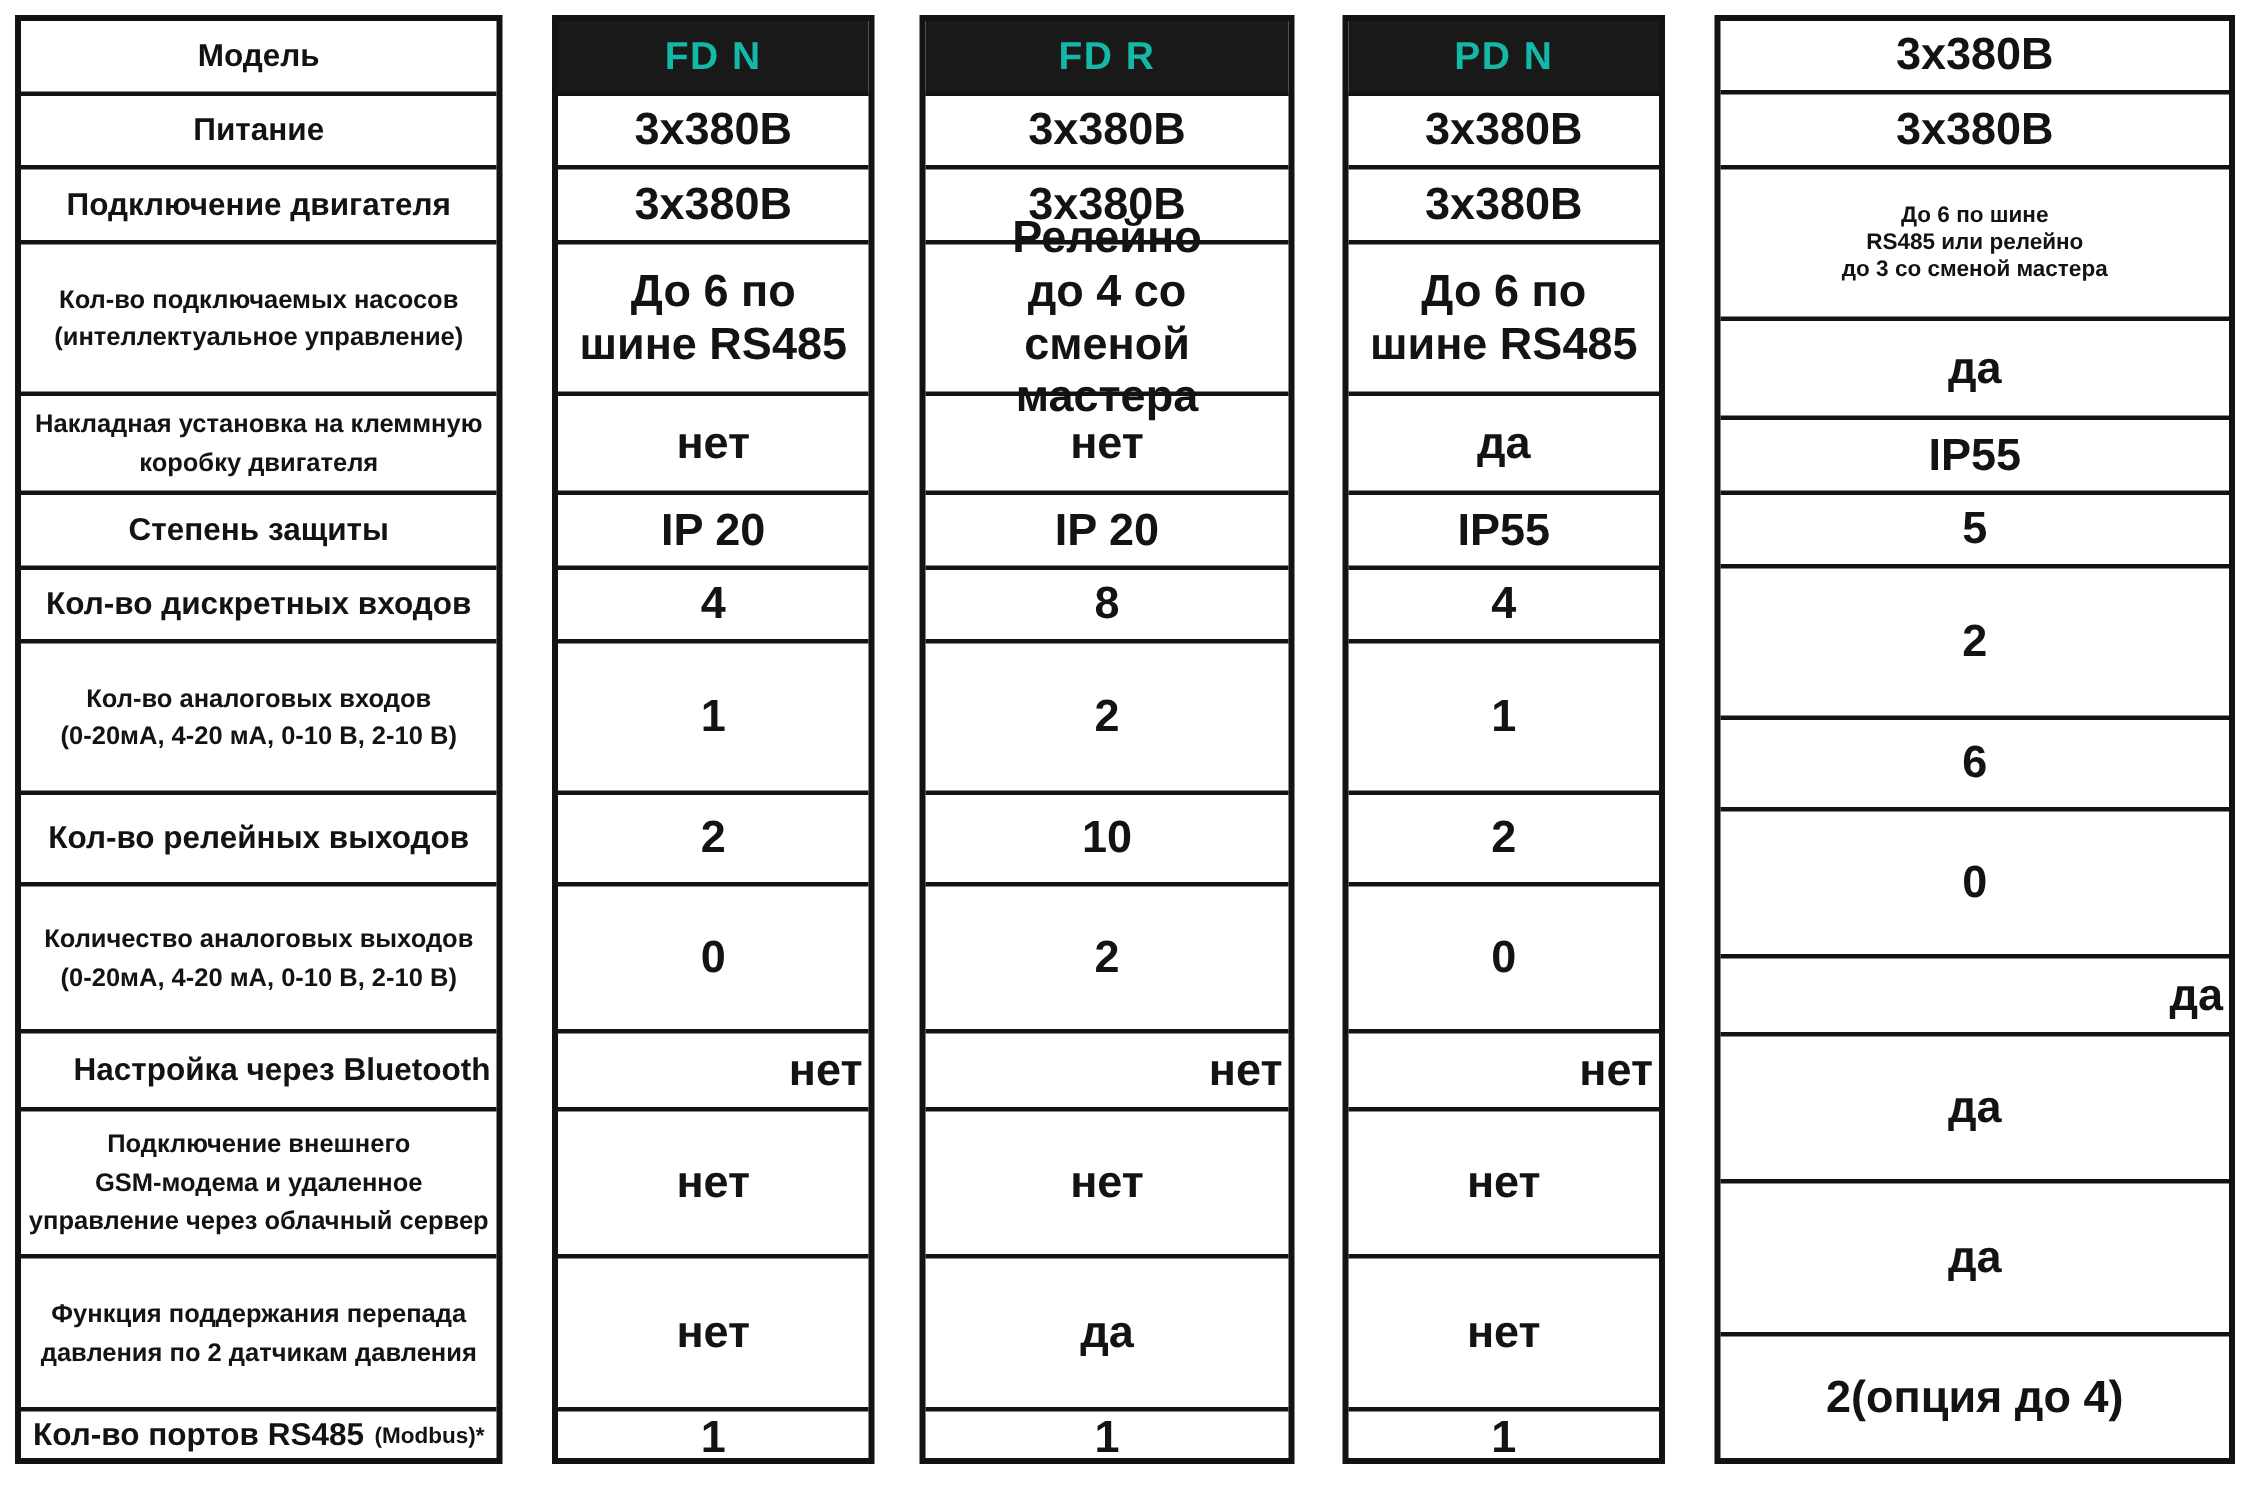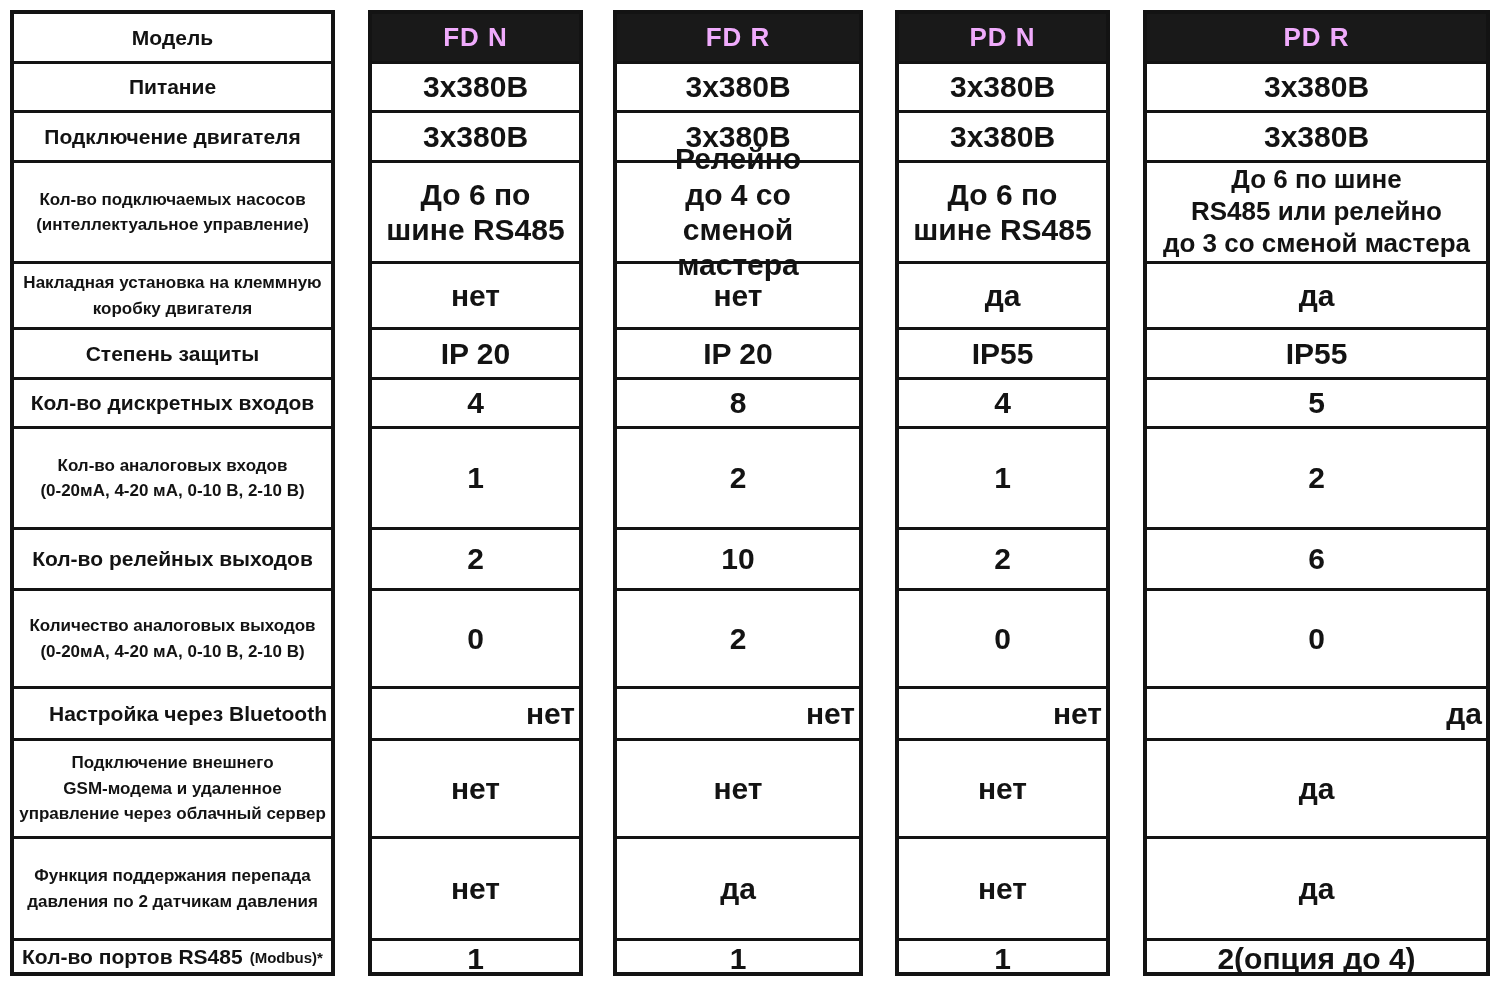--- a/index.html
+++ b/index.html
@@ -22,28 +22,28 @@
   .row{
     box-sizing:border-box;border-bottom:3px solid #131313;
     display:flex;align-items:center;justify-content:center;
     text-align:center;flex:0 0 auto;padding:0 4px;
   }
   .row:last-child{border-bottom:none;flex:1 1 auto;}
   .r0{height:50px;}.r1{height:49px;}.r2{height:50px;}.r3{height:101px;}
   .r4{height:66px;}.r5{height:50px;}.r6{height:49px;justify-content:center;}.r7{height:101px;}
   .r8{height:61px;}.r9{height:98px;}.r10{height:52px;justify-content:flex-end;}.r11{height:98px;}
   .r12{height:102px;}
-  .head{background:#191919;color:#f0abfc;}
+  .head{background:#191919;color:#14b8a6;}
   .head span{font-size:26px;letter-spacing:1px;}
   .lbl-lg{font-size:21px;line-height:1.2;}
   .lbl-sm{font-size:17px;line-height:1.5;white-space:pre-line;}
   .lbl-suffix{font-size:15px;margin-left:7px;position:relative;top:1px;}
   .nowrap{white-space:nowrap;}
   .val{font-size:30px;line-height:1.18;white-space:pre-line;}
-  .val-sm{font-size:26px;line-height:1.22;white-space:pre-line;}
+  .val-sm{font-size:15px;line-height:1.22;white-space:pre-line;}
 </style>
 </head>
 <body>
 
 <main class="stage">
 
   <section class="tbl c-labels">
     <div class="row r0">
         <span class="lbl-lg">Модель</span>
       </div>
@@ -229,23 +229,20 @@
       </div>
     <div class="row r12">
         <span class="val">нет</span>
       </div>
     <div class="row">
         <span class="val">1</span>
       </div>
   </section>
 
   <section class="tbl c-pdr">
-    <div class="row r0 head">
-        <span>PD R</span>
-      </div>
     <div class="row r1">
         <span class="val">3x380В</span>
       </div>
     <div class="row r2">
         <span class="val">3x380В</span>
       </div>
     <div class="row r3">
         <span class="val-sm">До 6  по шине
 RS485 или  релейно
 до 3  со сменой мастера</span>

